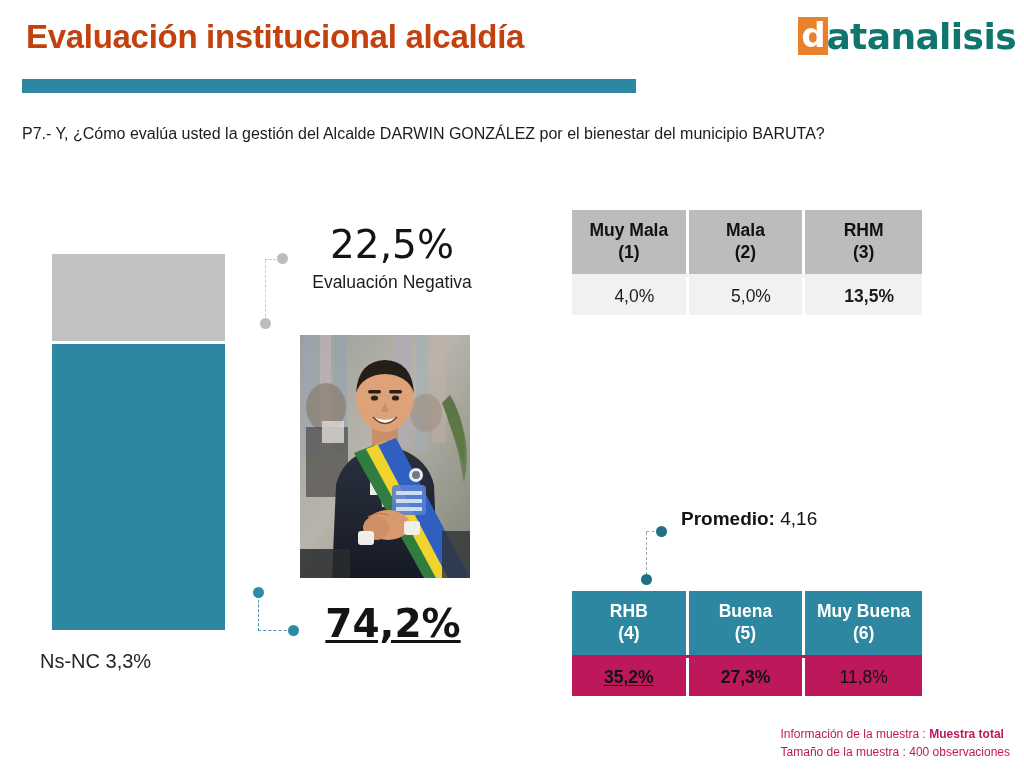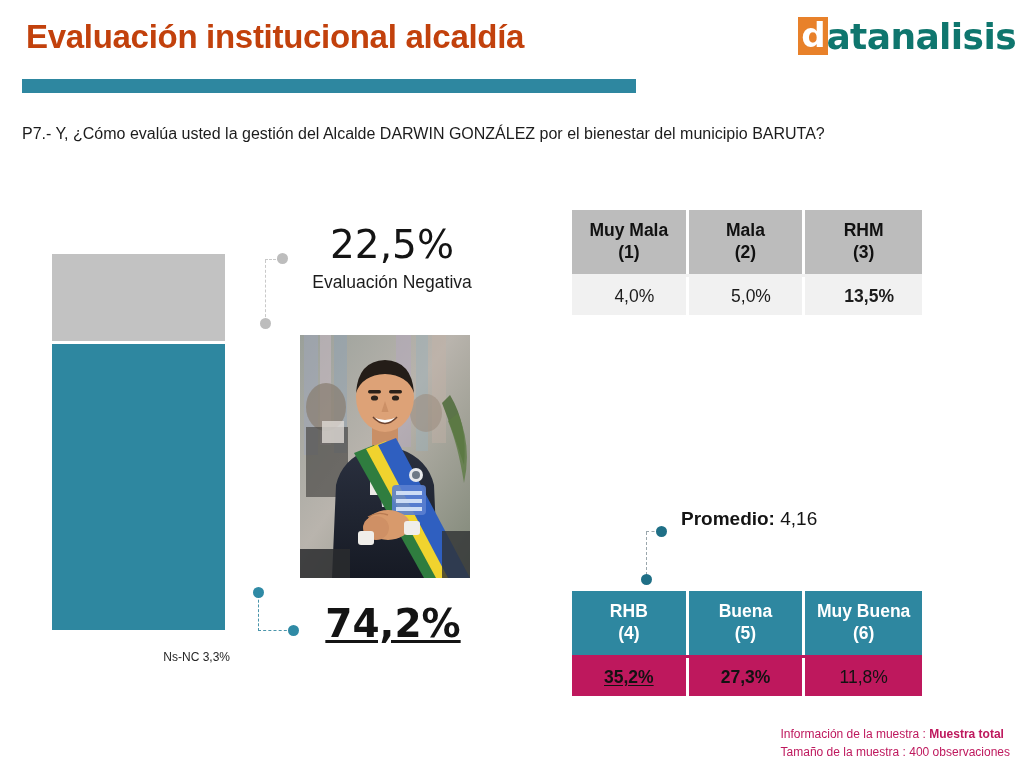--- a/index.html
+++ b/index.html
@@ -94,25 +94,25 @@
     background: #ffffff;
     width: 100%;
   }
   #bar-segment-positive {
     background: #2e87a0;
     width: 100%;
     flex: 1 1 auto;
   }
   #nsnc-label {
     position: absolute;
-    left: 57px;
+    left: 40px;
     top: 650px;
     width: 173px;
-    text-align: right;
-    font-size: 12px;
+    text-align: left;
+    font-size: 20px;
     color: #262626;
   }
 
   
   .callout-value {
     font-size: 39px;
     line-height: 1;
     color: #141414;
     font-family: "DejaVu Sans", sans-serif;
   }

